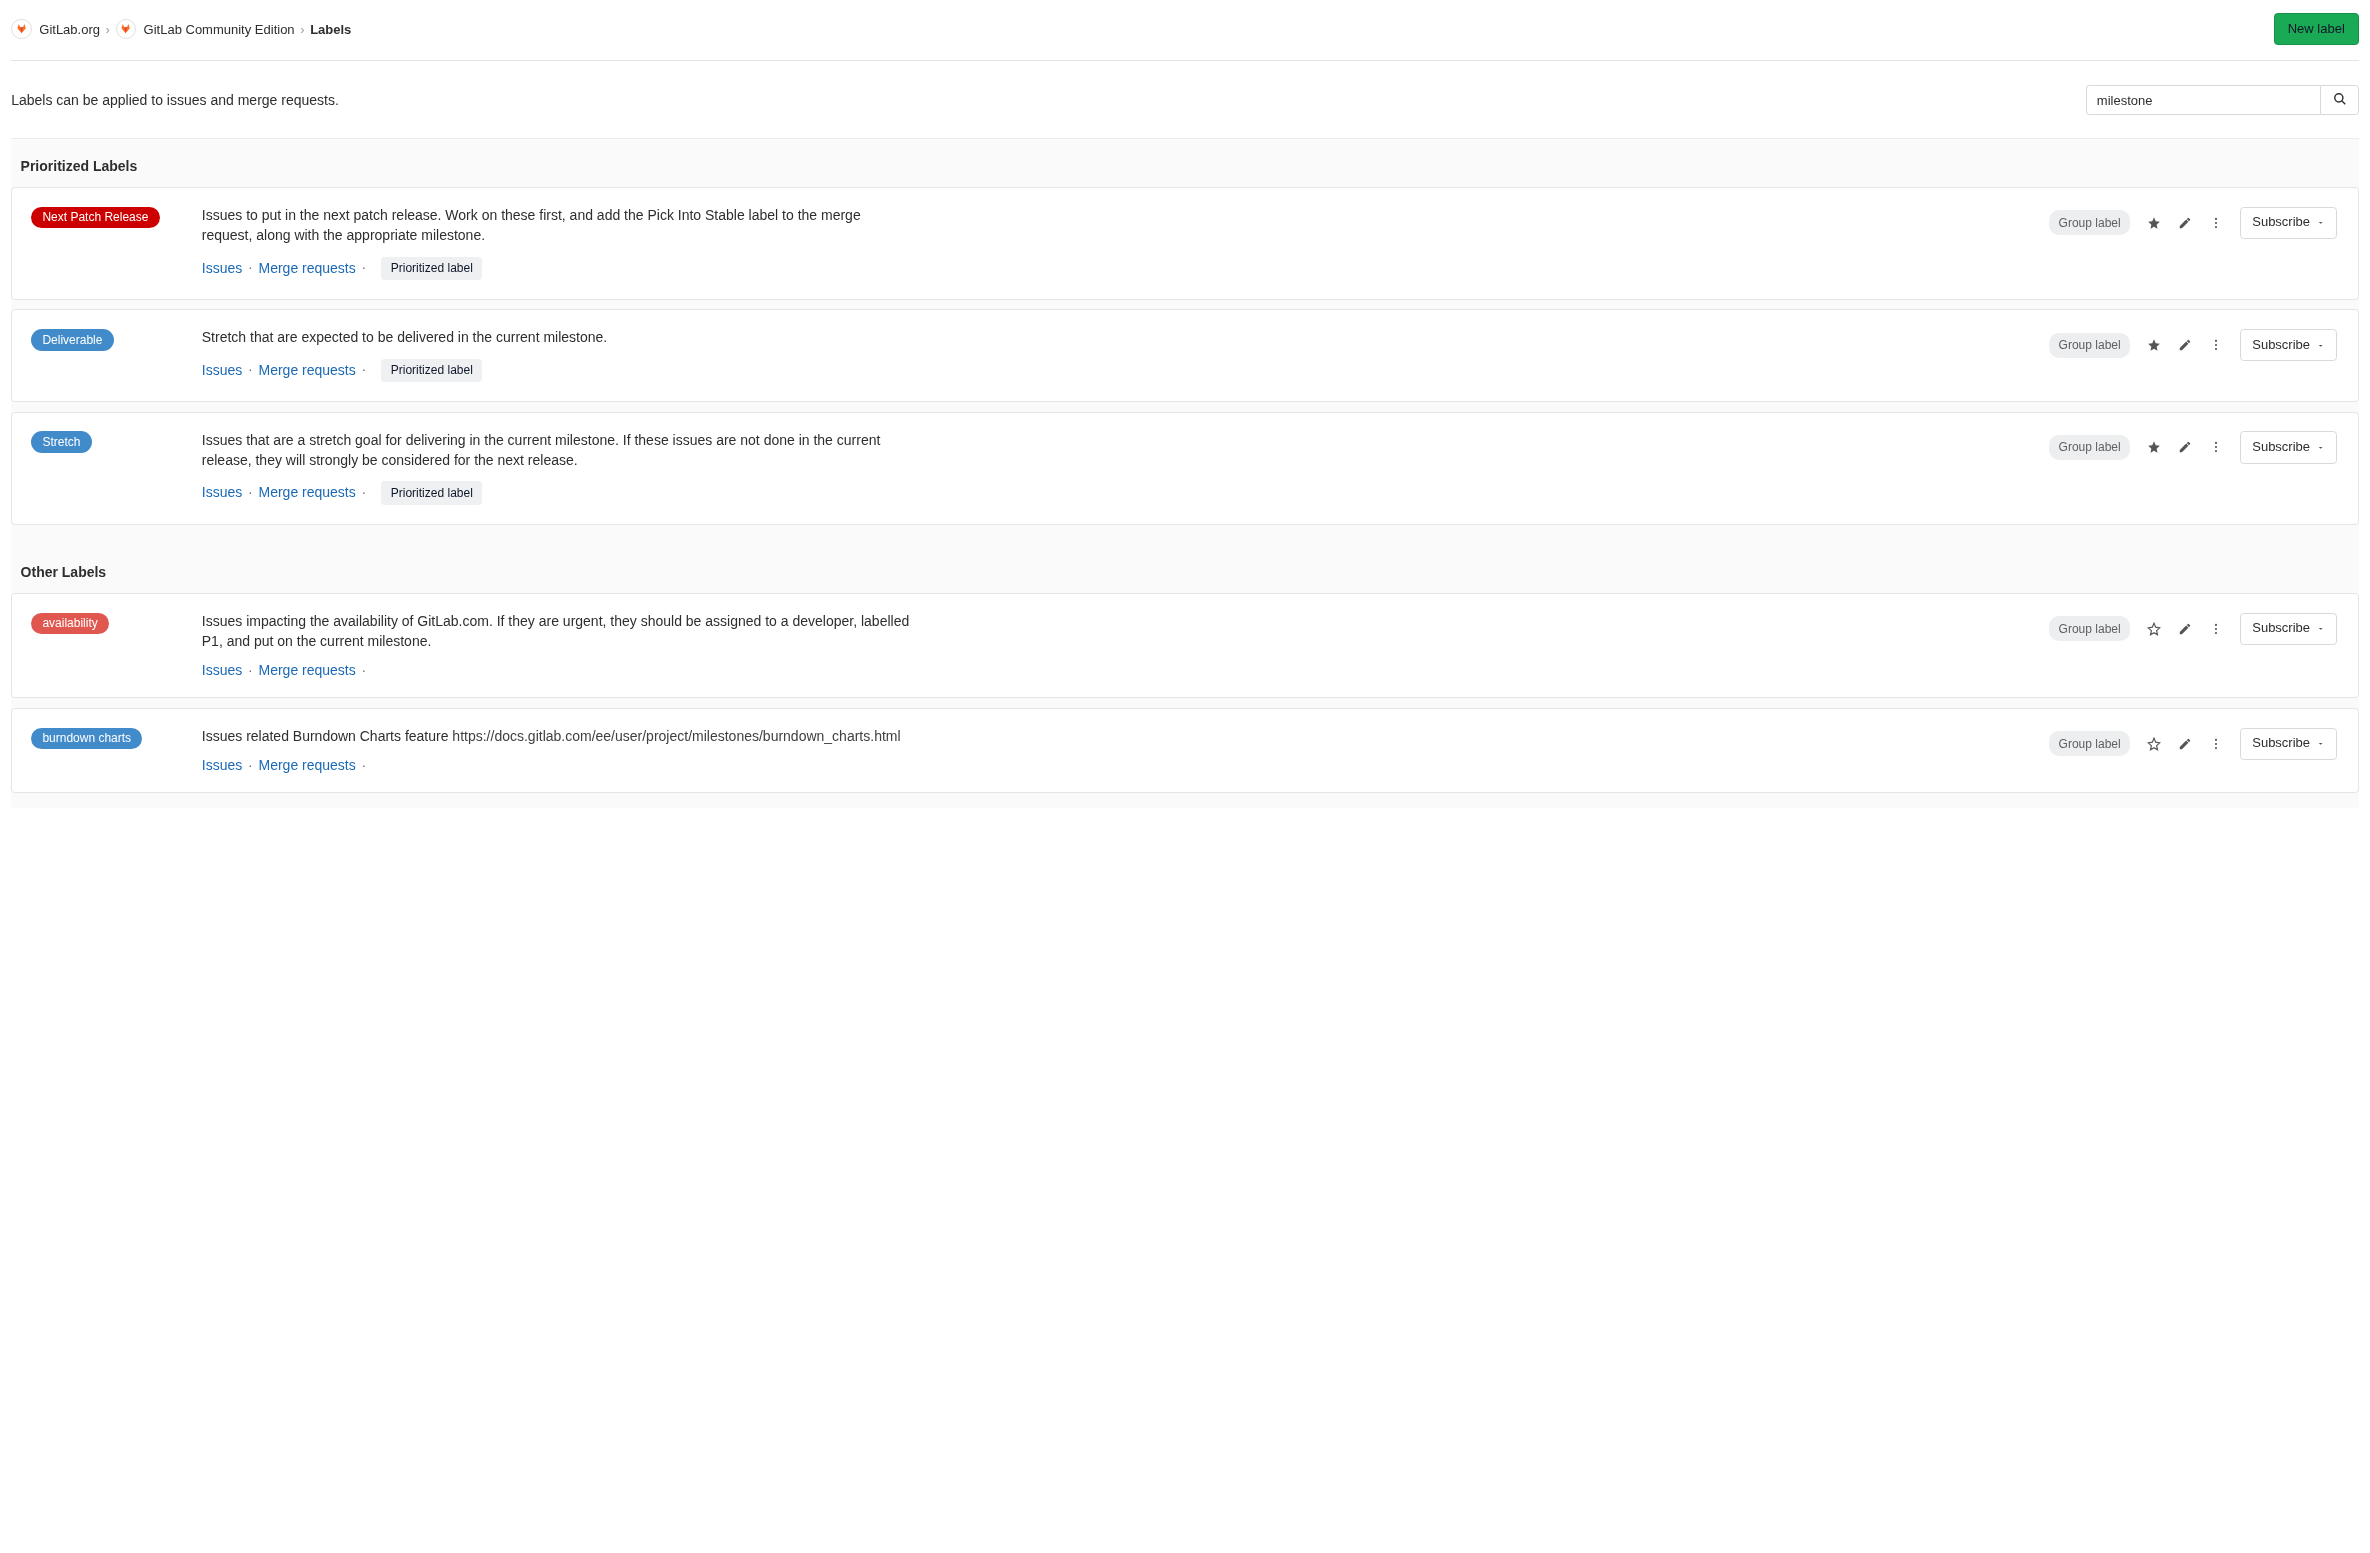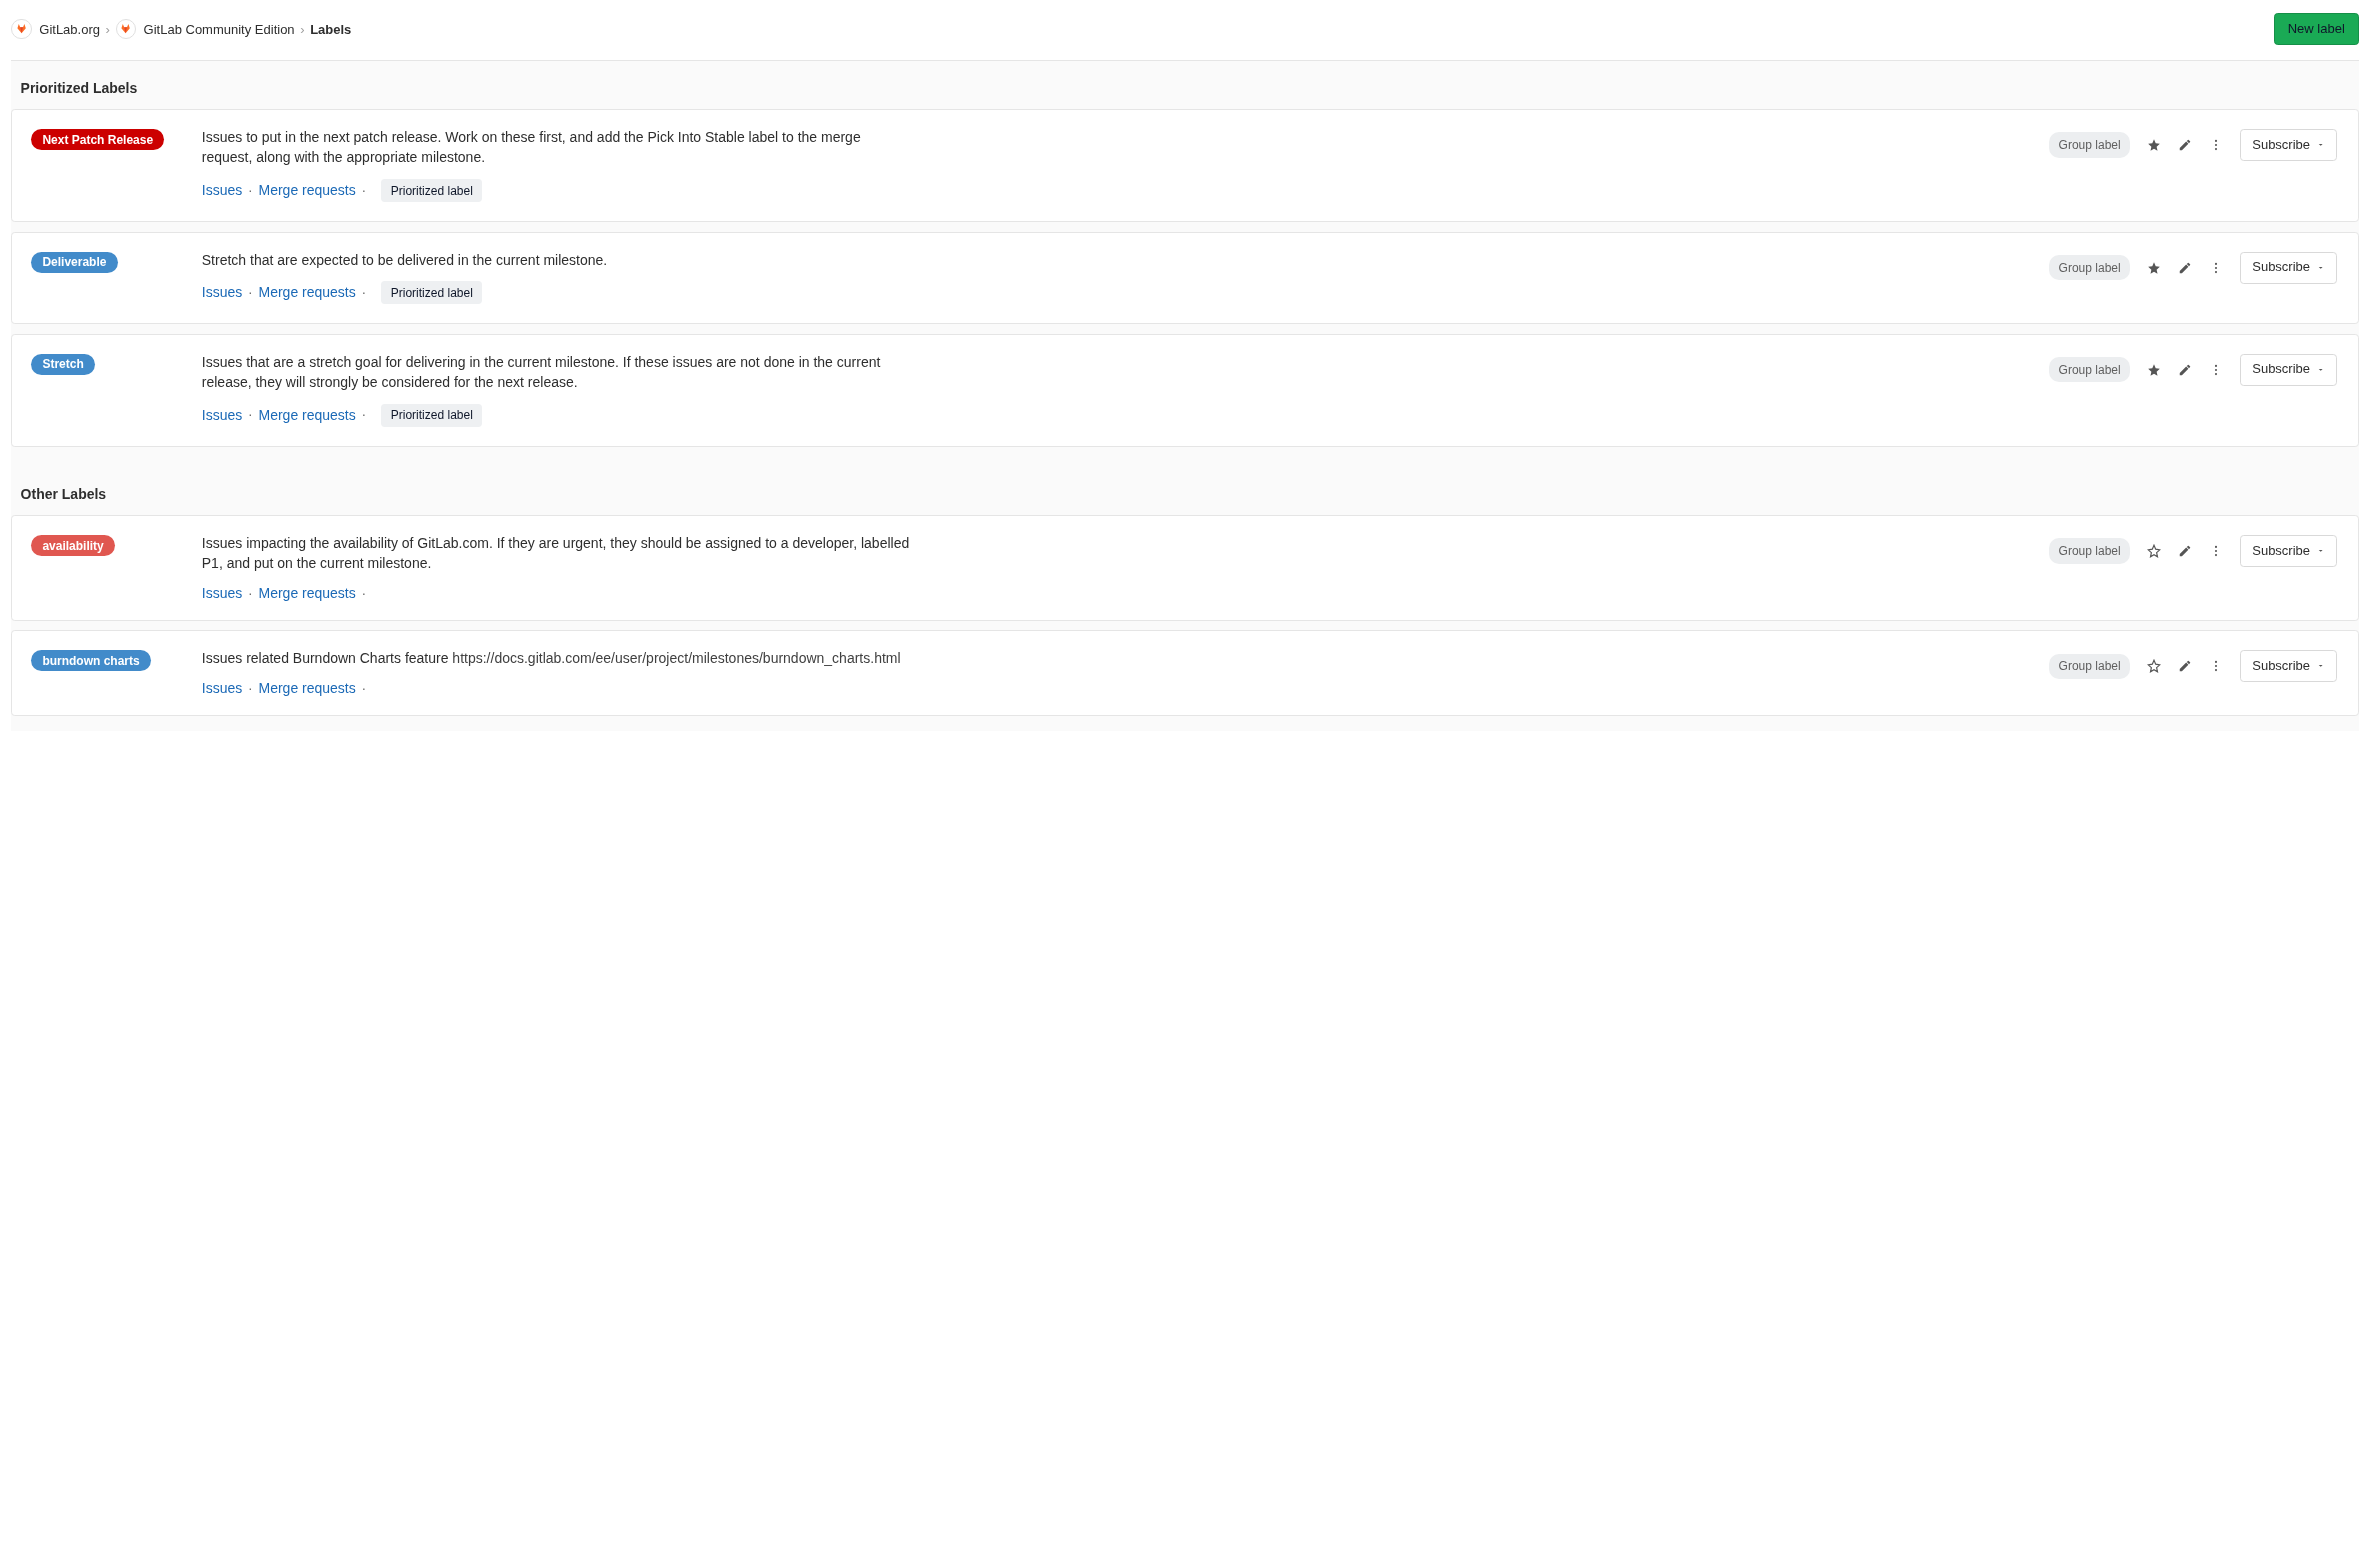--- a/index.html
+++ b/index.html
@@ -113,21 +113,21 @@
 }
 .label-card + .label-card { }
 
 .label-pill-col { flex: 0 0 150px; padding-top: 1.9px; }
 .label-pill {
   display: inline-block;
   border-radius: 11.2px;
   padding: 3.7px 11.2px;
   font-size: 12px;
   color: #fff;
-  font-weight: 700;
+  font-weight: 400;
   white-space: nowrap;
 }
 
 .label-body { flex: 1 1 auto; min-width: 0; }
 .label-desc {
   font-size: 14px;
   color: #2e2e2e;
   line-height: 1.45;
   margin-bottom: 11.2px;
   max-width: 712px;
@@ -185,20 +185,34 @@
             <path fill="#e24329" d="M12 22 9 9h6z"></path>
           </svg>
       </span>
       <a href="#">GitLab Community Edition</a>
       <span class="sep">›</span>
       <span class="current">Labels</span>
     </nav>
     <button class="btn btn-success">New label</button>
   </div>
 
+  <div class="intro-row">
+    <p>Labels can be applied to issues and merge requests.</p>
+    <div class="search-wrap">
+      <input class="search-input" type="text" value="milestone" style="">
+      <button class="search-btn">
+        <span>
+          <svg width="14" height="14" viewBox="0 0 24 24" fill="none" stroke="#333" stroke-width="2.5">
+              <circle cx="10" cy="10" r="7"></circle>
+              <line x1="21" y1="21" x2="15" y2="15"></line>
+            </svg>
+        </span>
+      </button>
+    </div>
+  </div>
 
   <div class="content-block">
     <h3 class="section-title">Prioritized Labels</h3>
     <div id="prioritized-list">
   <div class="label-card">
     <div class="label-pill-col">
       <span class="label-pill" style="background:#cc0000">Next Patch Release</span>
     </div>
     <div class="label-body">
       <div class="label-desc">Issues to put in the next patch release. Work on these first, and add the Pick Into Stable label to the merge request, along with the appropriate milestone.</div>

